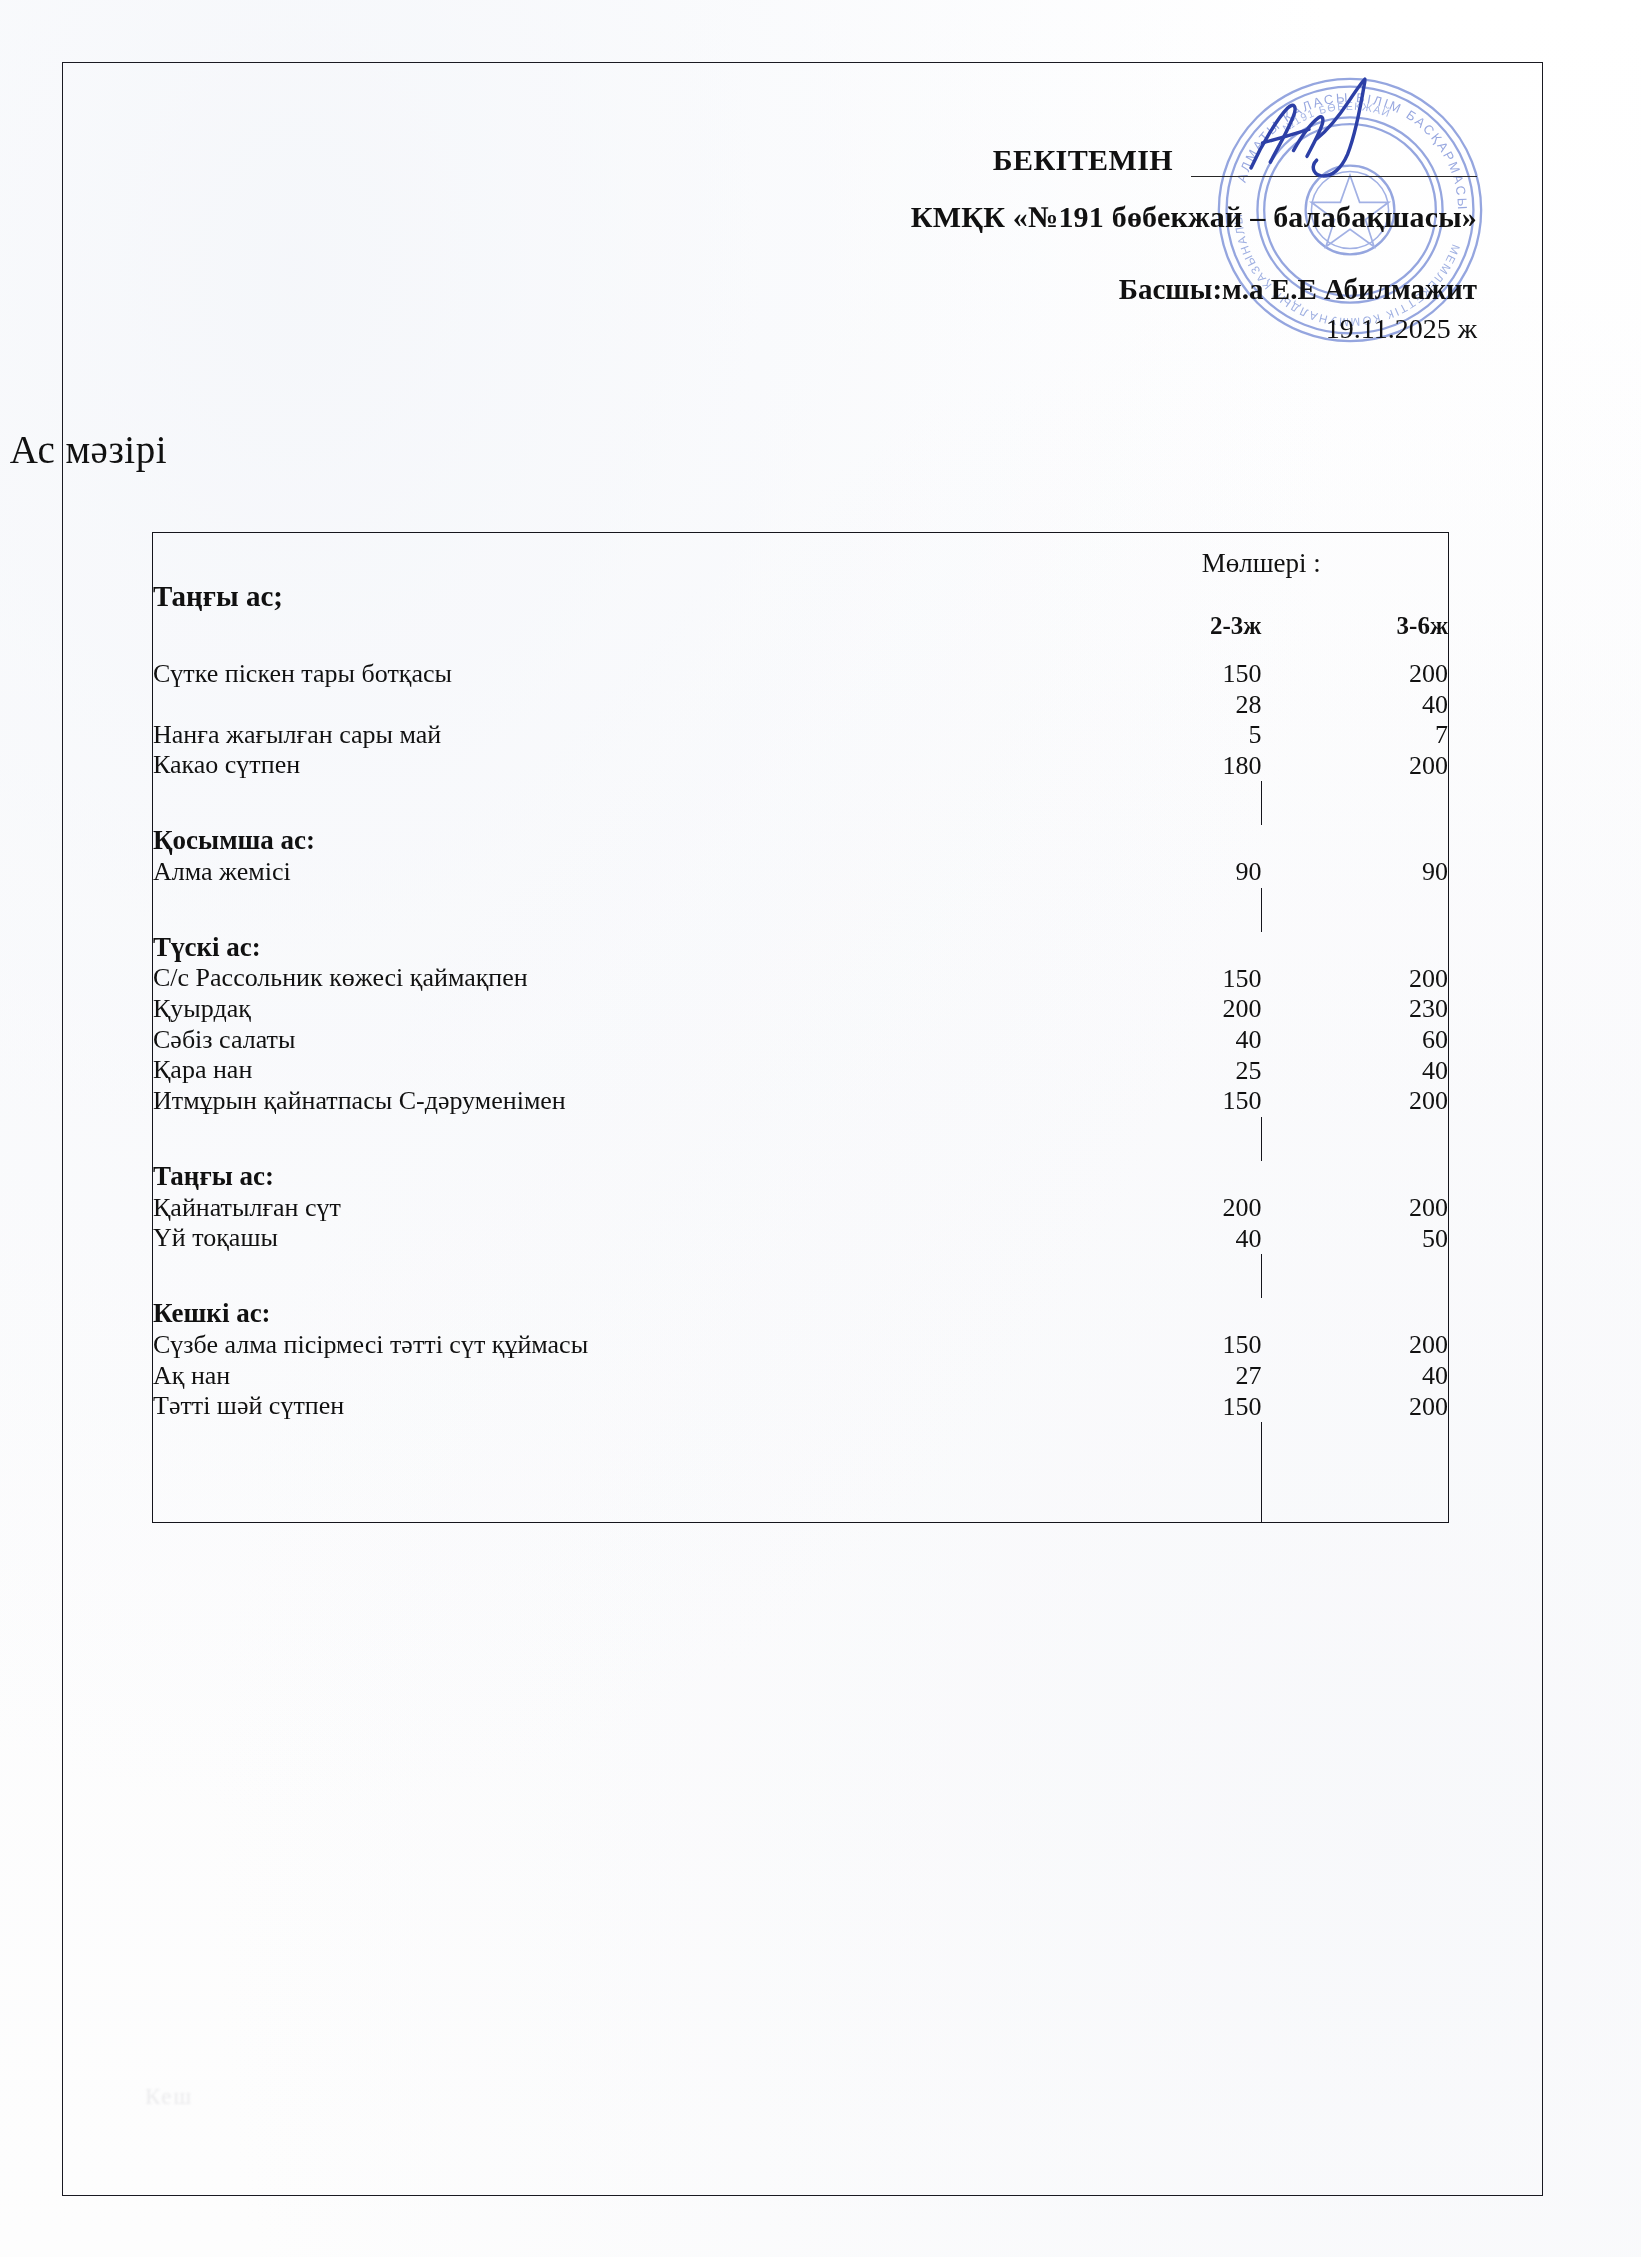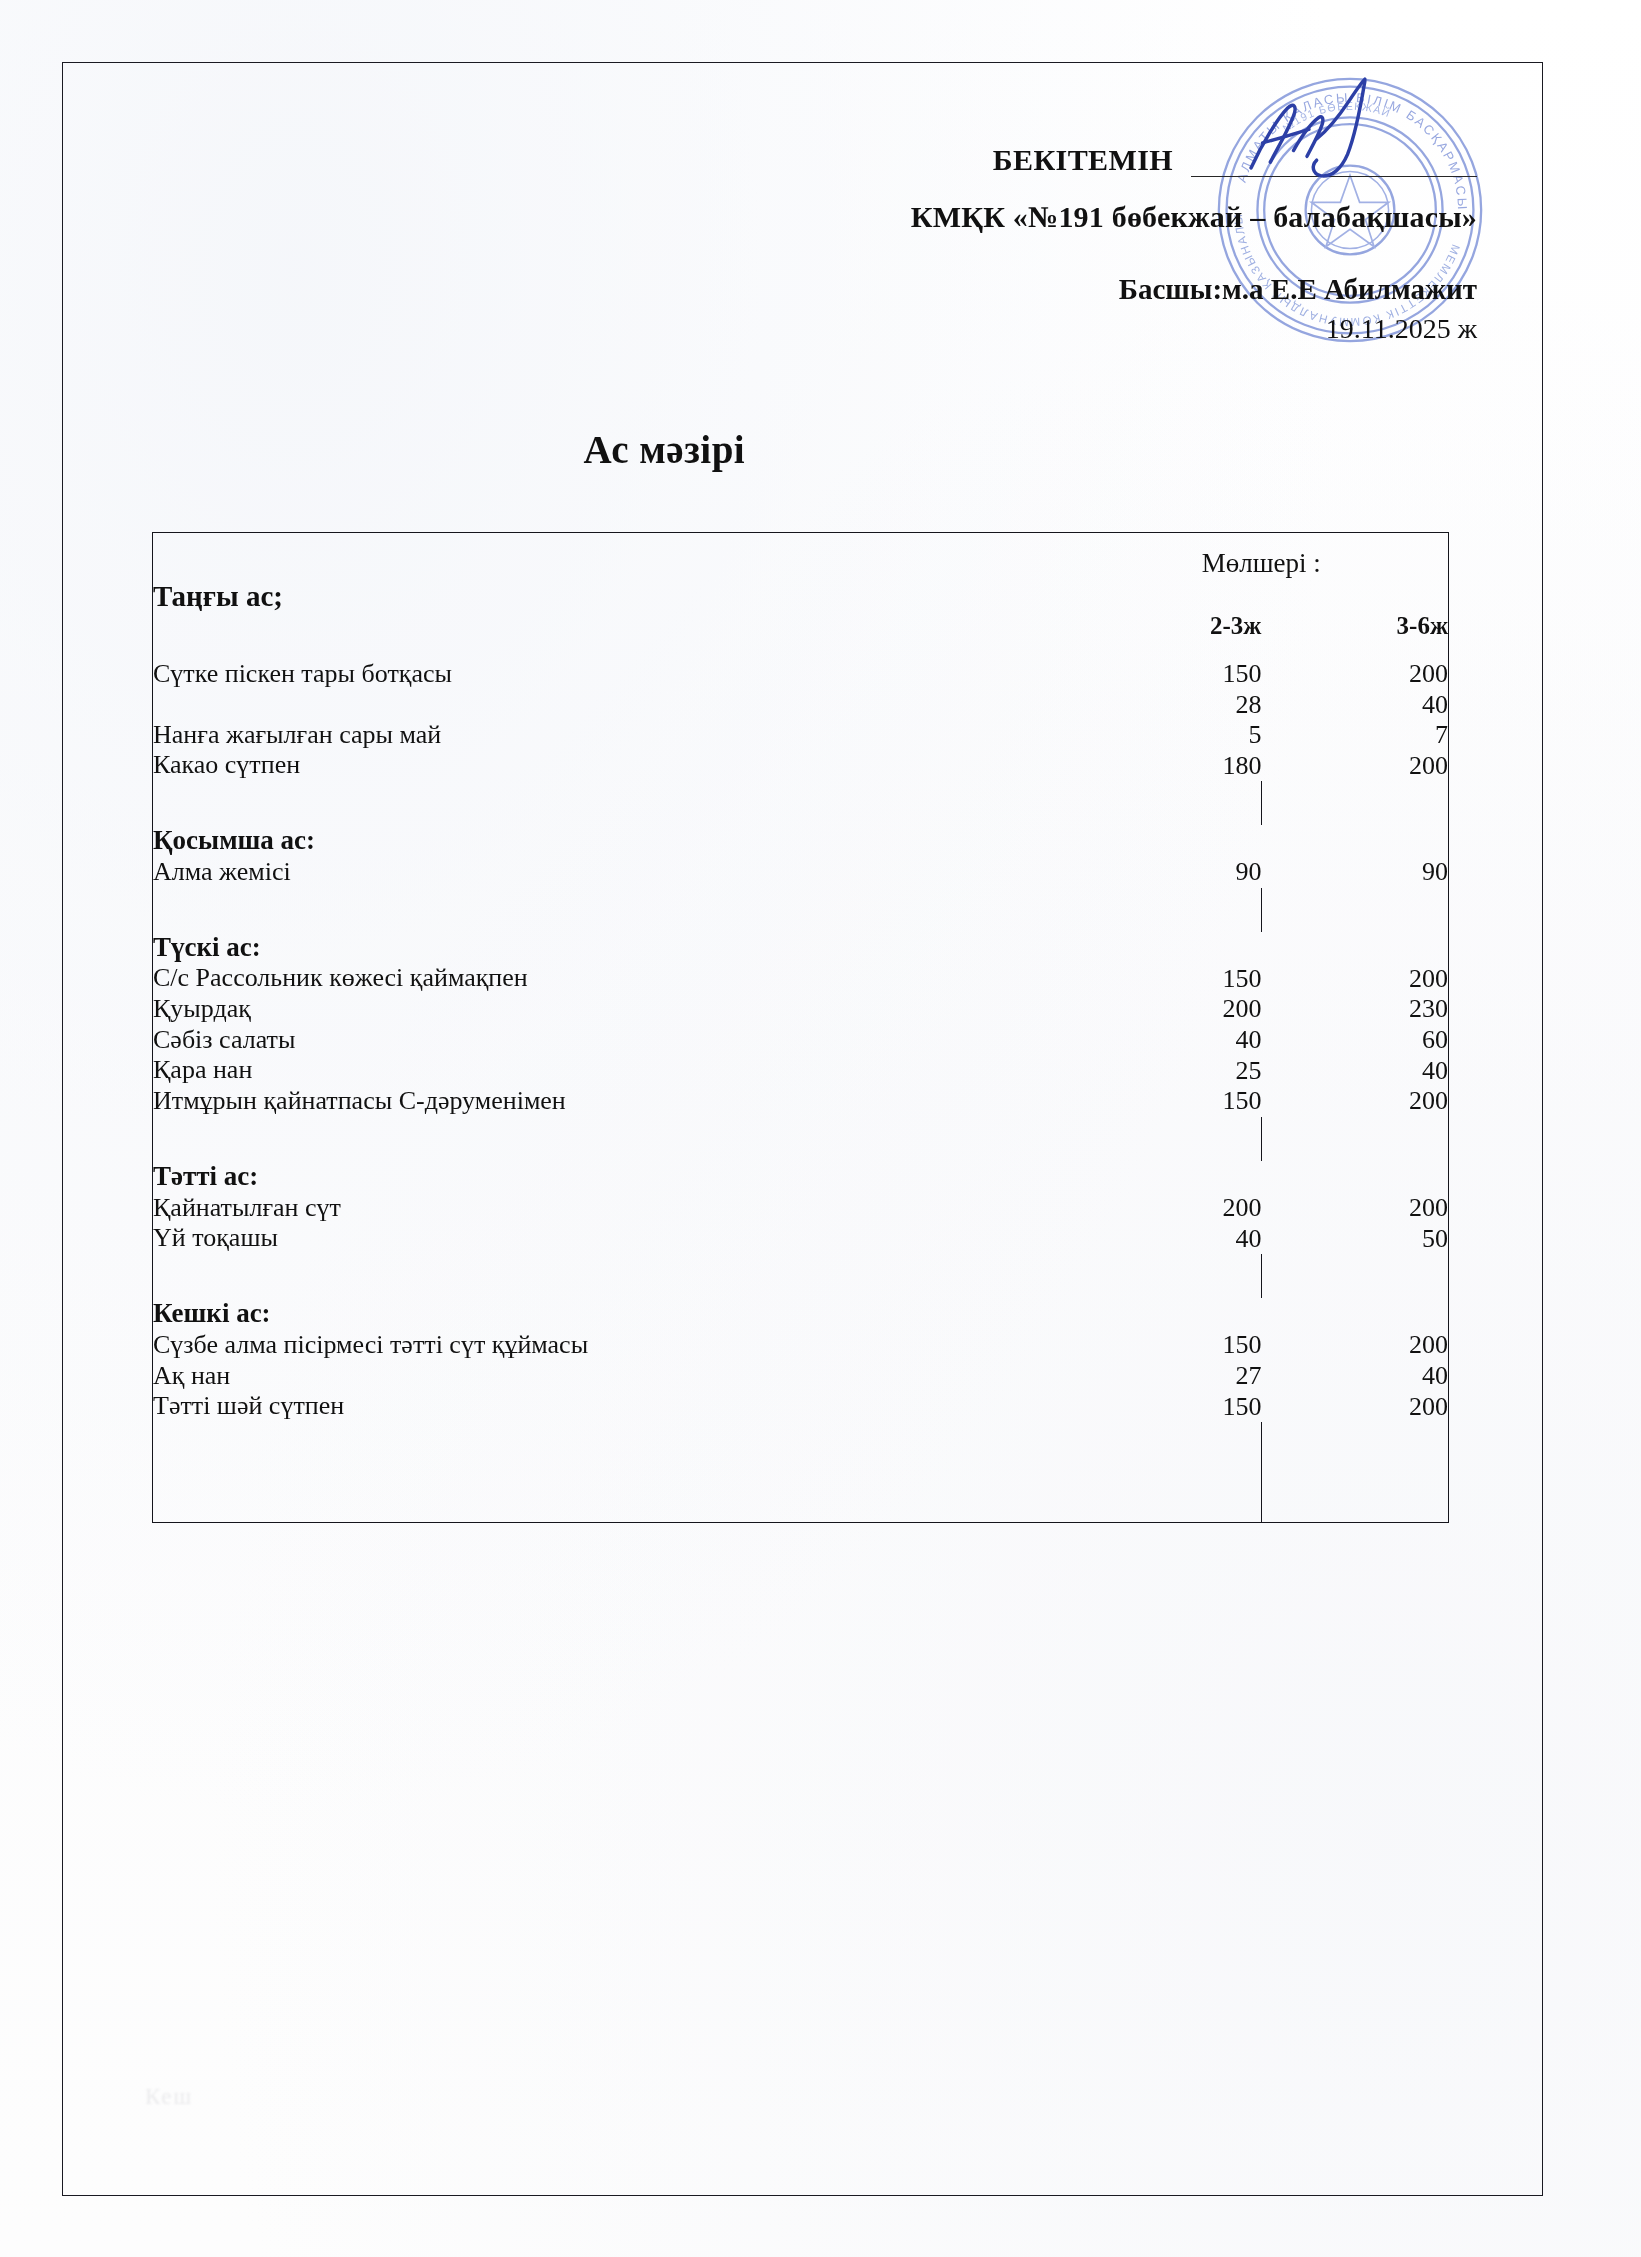--- a/index.html
+++ b/index.html
@@ -113,23 +113,22 @@
     z-index: 6;
     pointer-events: none;
   }
 
   
   #doc-title {
     position: absolute;
     left: 0;
     top: 427px;
     width: 1319px;
-    text-align: center;
     font-size: 39px;
-    font-weight: bold;
+    font-weight: normal;
     letter-spacing: 0.5px;
     z-index: 5;
   }
   #doc-title-inner { padding-left: 9.7px; }
 
   
   #menu-table {
     position: absolute;
     left: 152px;
     top: 532px;
@@ -401,21 +400,21 @@
           <td class="spacer-cell"></td>
           <td style="border-right:1.9px solid #15151c"></td>
           <td></td>
         </tr>
         <tr class="sep-row">
           <td class="spacer-cell"></td>
           <td class="left-div" style="border-right:1.9px solid #15151c"></td>
           <td></td>
         </tr>
         <tr class="sec-title">
-          <td class="dish-cell">Тәтті ас:</td>
+          <td class="dish-cell">Таңғы ас:</td>
           <td class="amt-cell left-div"></td>
           <td class="amt-cell"></td>
         </tr>
         <tr class="row-std">
           <td class="dish-cell ">Қайнатылған сүт</td>
           <td class="amt-cell left-div ">200</td>
           <td class="amt-cell ">200</td>
         </tr>
         <tr class="row-std">
           <td class="dish-cell ">Үй тоқашы</td>

